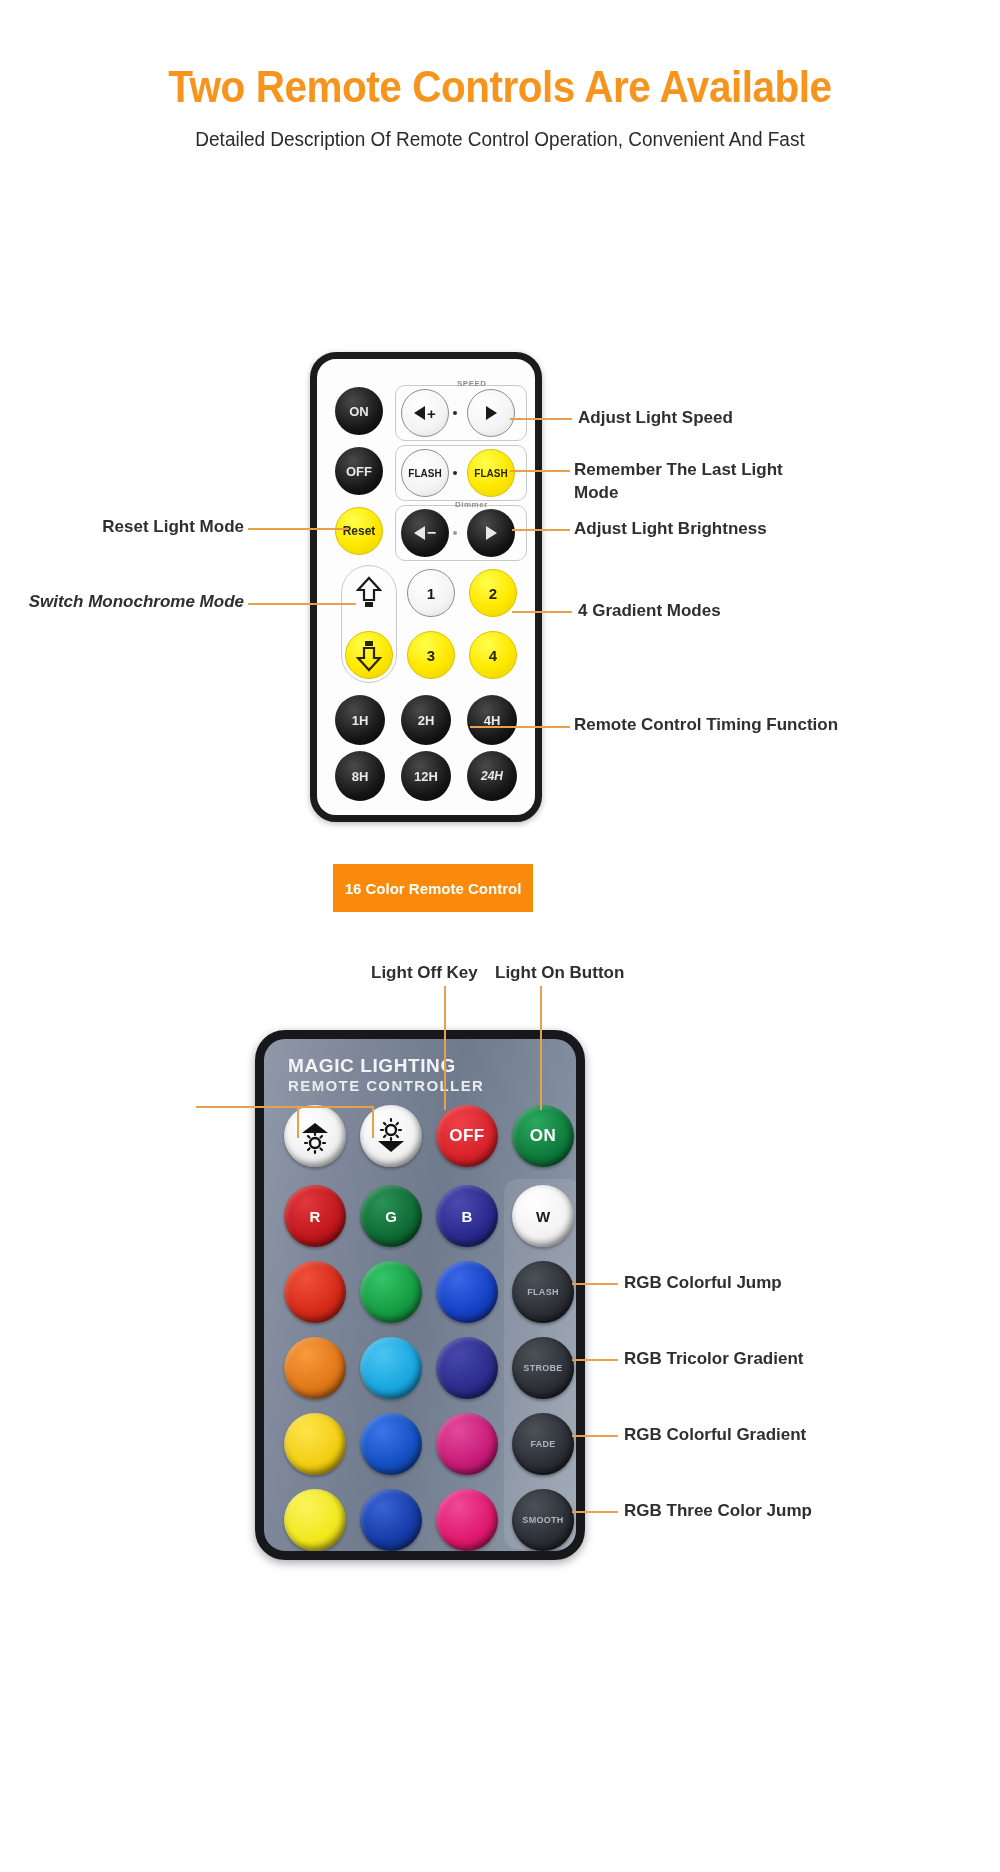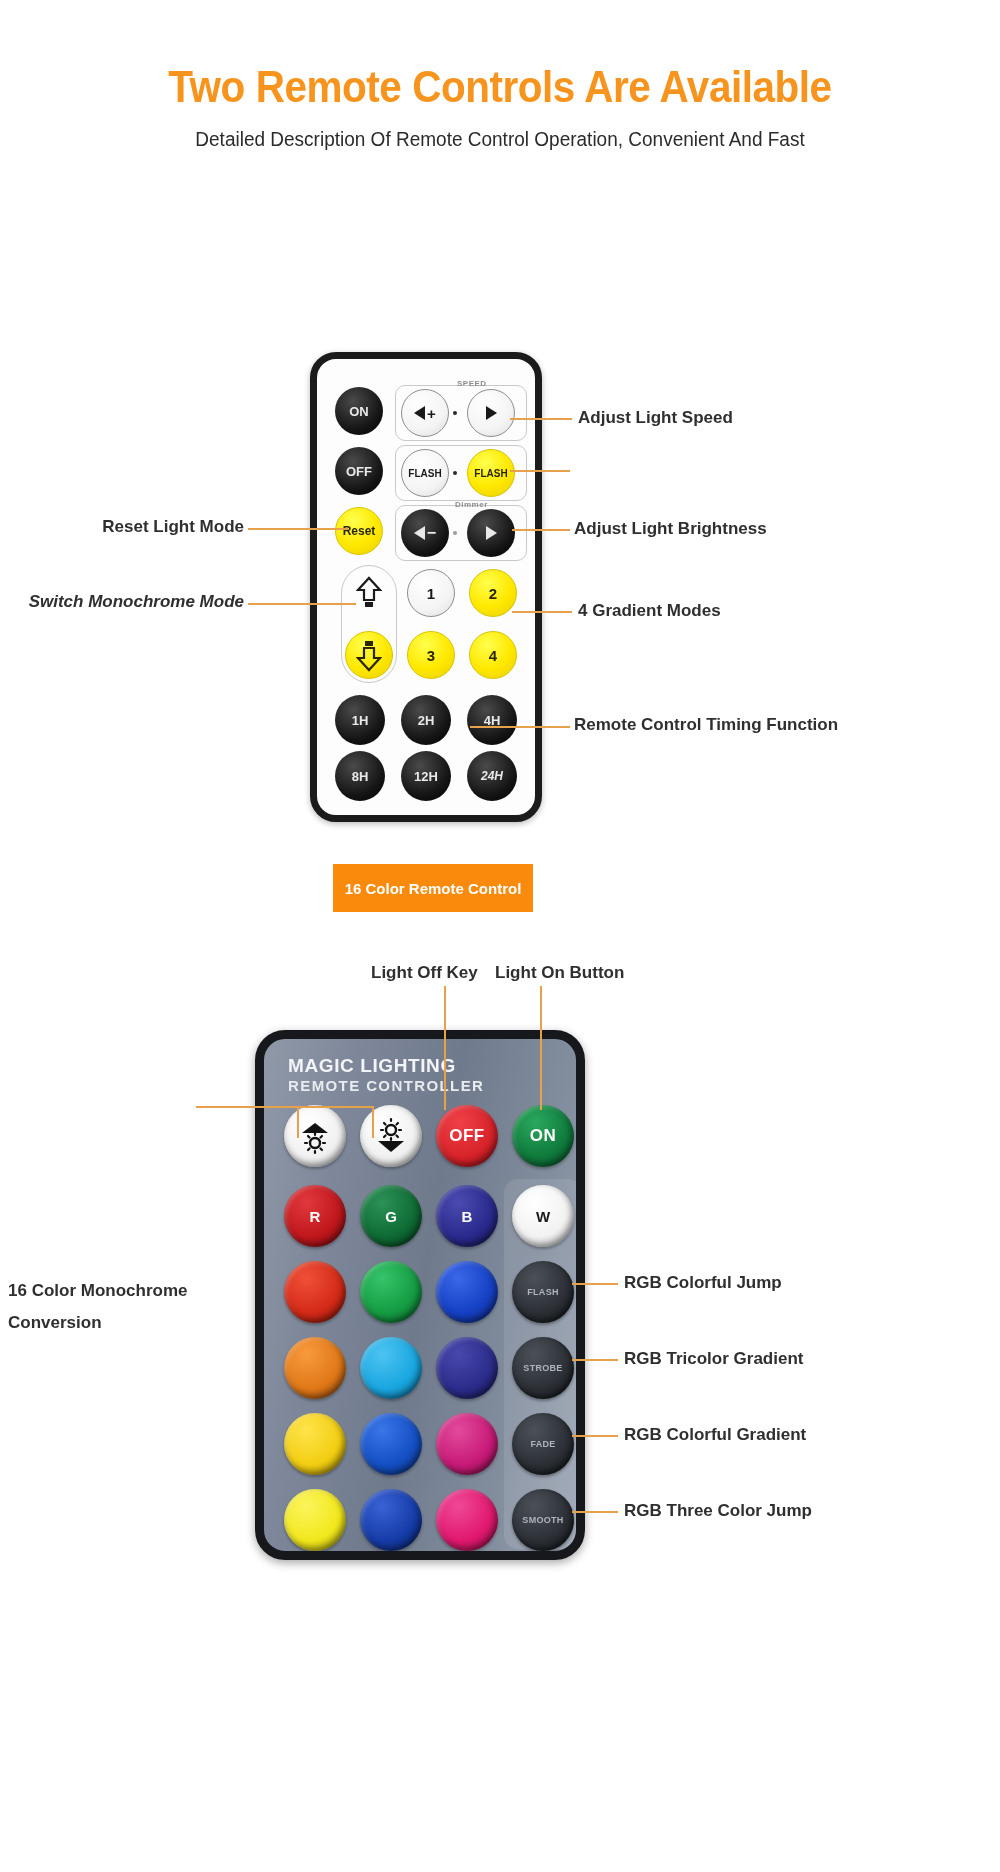--- a/index.html
+++ b/index.html
@@ -211,20 +211,22 @@
       <div class="btn black" style="left:18px; top:392px; width:50px; height:50px; font-size:13px;">8H</div>
       <div class="btn black" style="left:84px; top:392px; width:50px; height:50px; font-size:13px;">12H</div>
       <div class="btn black" style="left:150px; top:392px; width:50px; height:50px; font-size:12px;font-style:italic;">24H</div>
     </div>
   </div>
 
   <div class="conn h" style="left:510px; top:418px; width:62px;"></div>
   <div class="anno r" style="left:578px; top:407px; width:260px;">Adjust Light Speed</div>
 
   <div class="conn h" style="left:510px; top:470px; width:60px;"></div>
+  <div class="anno r" style="left:574px; top:459px; width:250px;">Remember The Last Light
+Mode</div>
 
   <div class="conn h" style="left:512px; top:529px; width:58px;"></div>
   <div class="anno r" style="left:574px; top:518px; width:260px;">Adjust Light Brightness</div>
 
   <div class="conn h" style="left:512px; top:611px; width:60px;"></div>
   <div class="anno r" style="left:578px; top:600px; width:250px;">4 Gradient Modes</div>
 
   <div class="conn h" style="left:470px; top:726px; width:100px;"></div>
   <div class="anno r" style="left:574px; top:714px; width:300px;">Remote Control Timing Function</div>
 
@@ -308,22 +310,20 @@
   <div class="conn v" style="left:444px; top:986px; height:124px;"></div>
 
   <div class="anno r" style="left:495px; top:962px; width:170px;">Light On Button</div>
   <div class="conn v" style="left:540px; top:986px; height:124px;"></div>
 
   <div class="conn h" style="left:196px; top:1106px; width:102px;"></div>
   <div class="conn v" style="left:297px; top:1106px; height:32px;"></div>
   <div class="conn v" style="left:372px; top:1106px; height:32px;"></div>
   <div class="conn h" style="left:297px; top:1106px; width:76px;"></div>
 
-  <div class="anno l" style="left:8px; top:1275px; width:210px; line-height:1.9; text-align:left;">16 Color Monochrome
-    Conversion</div>
 
   <div class="conn h" style="left:572px; top:1283px; width:46px;"></div>
   <div class="anno r" style="left:624px; top:1272px; width:240px;">RGB Colorful Jump</div>
 
   <div class="conn h" style="left:572px; top:1359px; width:46px;"></div>
   <div class="anno r" style="left:624px; top:1348px; width:250px;">RGB Tricolor Gradient</div>
 
   <div class="conn h" style="left:572px; top:1435px; width:46px;"></div>
   <div class="anno r" style="left:624px; top:1424px; width:250px;">RGB Colorful Gradient</div>
 

